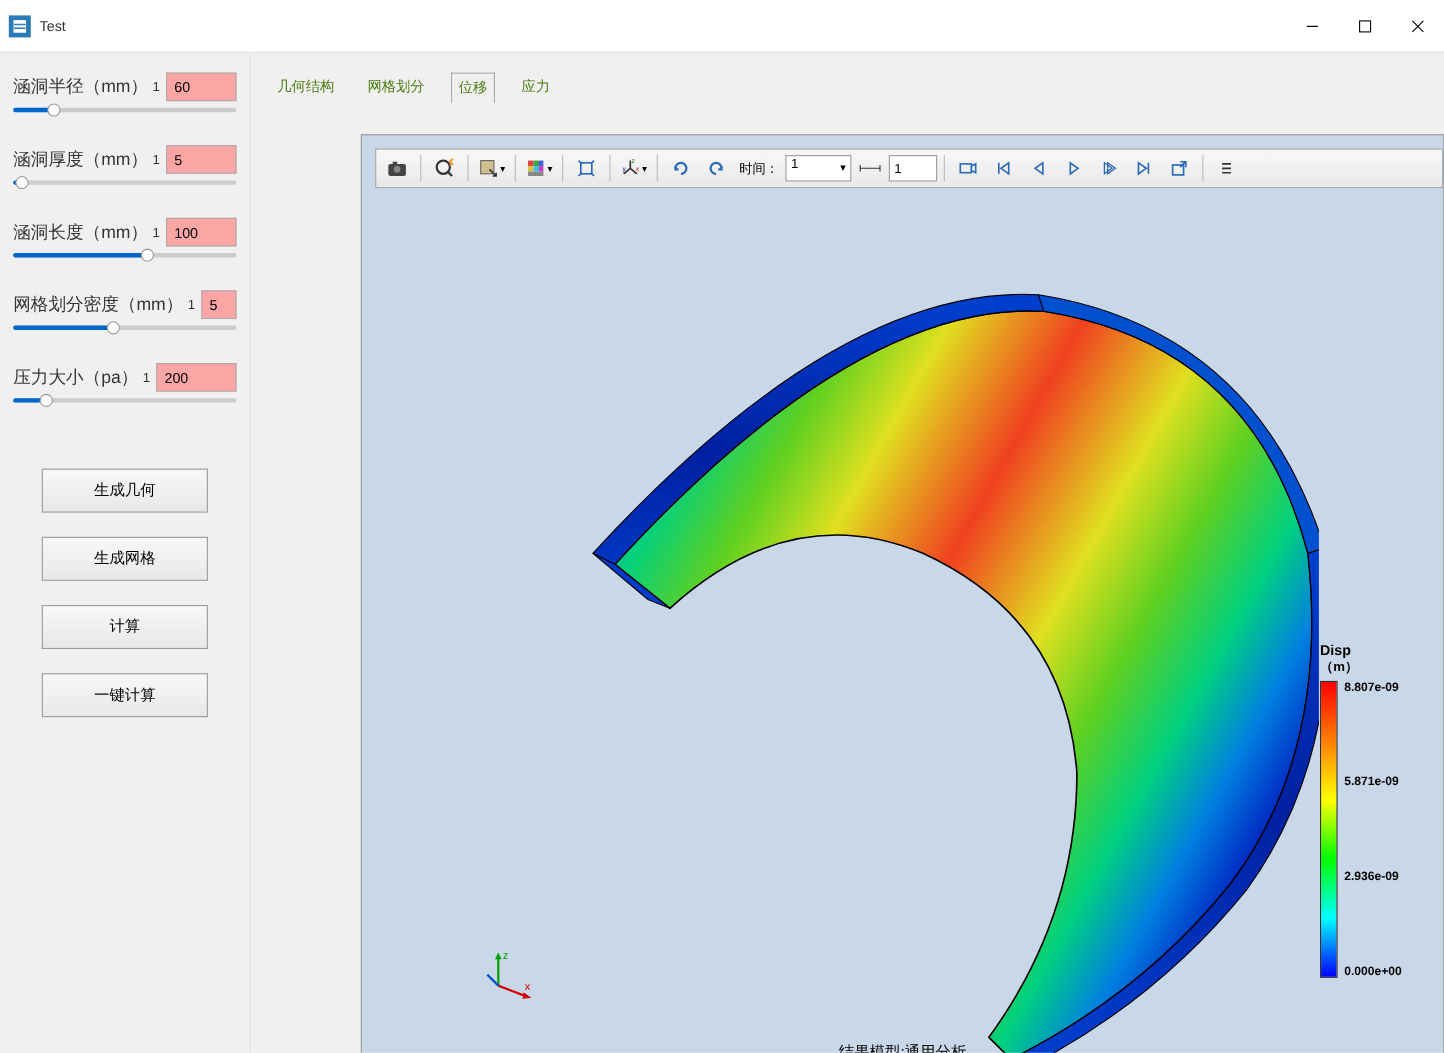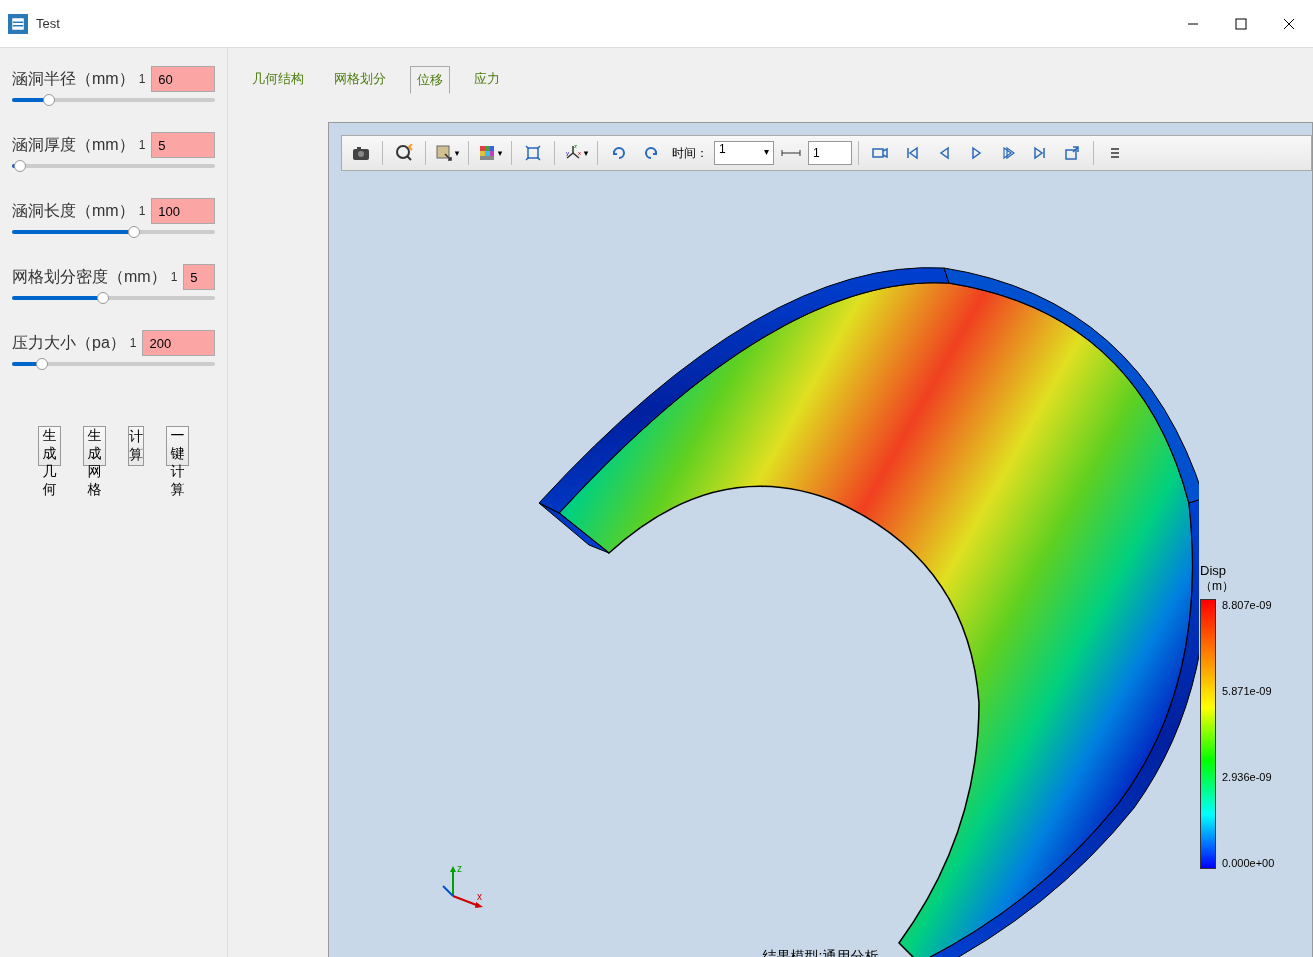--- a/index.html
+++ b/index.html
@@ -22,21 +22,21 @@
 .param-row { margin-bottom: 30px; }
 .param-top { display: flex; align-items: center; gap: 4px; margin-bottom: 6px; }
 .param-label { font-size: 16px; color: #333; white-space: nowrap; }
 .param-idx { font-size: 12px; color: #333; margin-right: 2px; }
 .param-input { flex: 1; min-width: 0; height: 26px; border: 1px solid #aaa; padding: 0 6px; font-size: 13px; background: #fca5a5; }
 .slider { width: 100%; height: 4px; background: #ccc; position: relative; border-radius: 2px; margin-top: 4px; }
 .slider .track-fill { position: absolute; left: 0; top: 0; height: 100%; background: #0066cc; border-radius: 2px; }
 .slider .thumb { position: absolute; top: 50%; transform: translate(-50%, -50%); width: 12px; height: 12px; background: #fff; border: 1px solid #999; border-radius: 50%; }
 
 
-.sidebar-buttons { margin-top: 60px; display: flex; flex-direction: row; gap: 22px; padding: 0 26px; }
+.sidebar-buttons { margin-top: 60px; display: flex; flex-direction: column; gap: 22px; padding: 0 26px; }
 .sidebar-btn { height: 40px; background: linear-gradient(#f8f8f8, #e8e8e8); border: 1px solid #999; font-size: 14px; cursor: pointer; }
 
 
 .tabs { display: flex; gap: 18px; padding: 18px 18px 6px 18px; font-size: 13px; }
 .tab { padding: 4px 6px; cursor: pointer; color: #4d7c0f; }
 .tab.active { border: 1px solid #aaa; border-bottom: 1px solid #f0f0f0; background: #f0f0f0; }
 
 
 .viewport-area { flex: 1; position: relative; margin: 22px 0 0 100px; }
 .viewport { position: absolute; inset: 0; background: #c9d8e8; border: 1px solid #999; overflow: hidden; }
@@ -53,21 +53,21 @@
 .tb-spin { height: 24px; width: 44px; border: 1px solid #999; background: #fff; display: flex; align-items: center; padding: 0 4px; font-size: 12px; }
 
 
 .model { position: absolute; top: 120px; left: 110px; width: 760px; height: 720px; }
 .model svg { width: 100%; height: 100%; }
 
 
 .triad { position: absolute; bottom: 60px; left: 110px; width: 48px; height: 48px; }
 
 
-.legend { position: absolute; right: 12px; top: 440px; width: 100px; }
+.legend { position: absolute; right: 12px; top: 460px; width: 100px; font-weight: bold; }
 .legend-title { font-size: 13px; color: #000; }
 .legend-unit { font-size: 12px; color: #000; margin-bottom: 4px; }
 .legend-bar { width: 16px; height: 270px; background: linear-gradient(to bottom, #ff0000, #ff7f00, #ffff00, #00ff00, #00ffff, #0000ff); border: 1px solid #333; }
 .legend-row { display: flex; align-items: flex-end; }
 .legend-labels { display: flex; flex-direction: column; justify-content: space-between; height: 270px; margin-left: 6px; font-size: 11px; }
 
 
 .vp-footer { position: absolute; bottom: 4px; left: 50%; transform: translateX(-50%); font-size: 14px; color: #000; }
 </style>
 </head>

